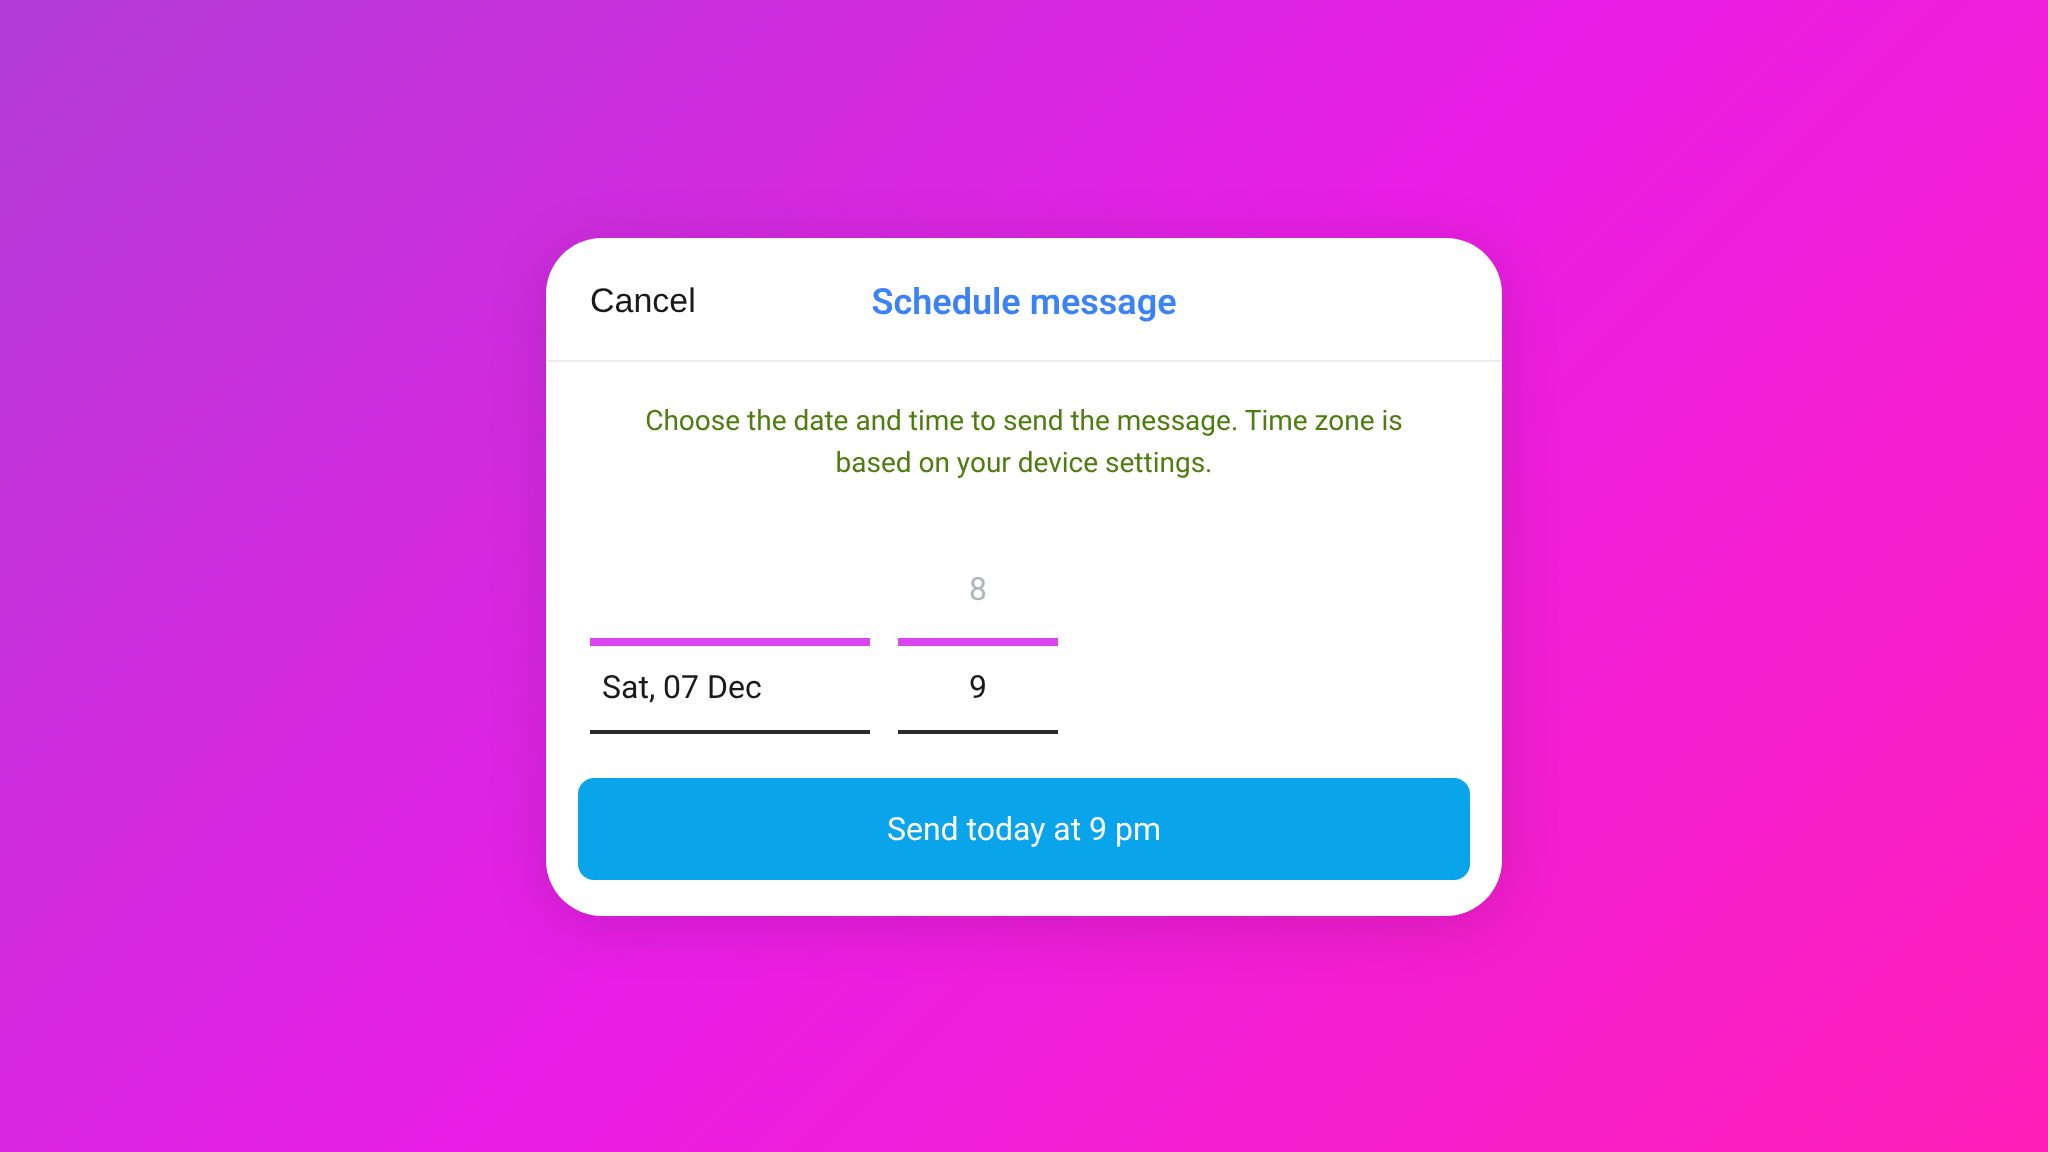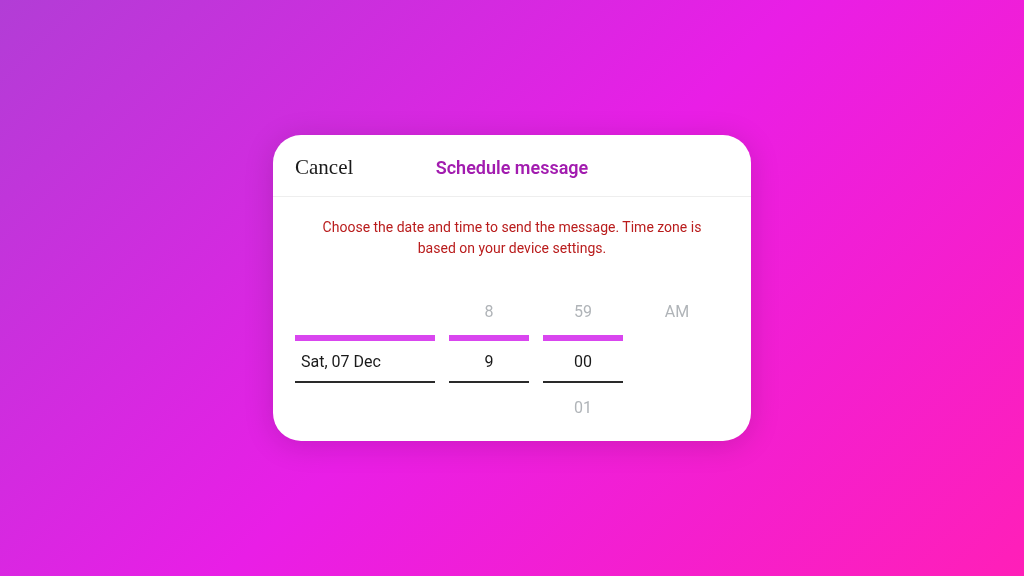--- a/index.html
+++ b/index.html
@@ -21,42 +21,42 @@
       box-shadow: 0 4px 30px rgba(0,0,0,0.15);
     }
     .dialog-header {
       display: flex;
       align-items: center;
       padding: 22px 22px 18px 22px;
       border-bottom: 1px solid #eeeeee;
       position: relative;
     }
     .cancel-btn {
-      font-size: 21px;
+      font-size: 17px;
       color: #1a1a1a;
       background: none;
       border: none;
       cursor: pointer;
-      font-family: Liberation Serif, serif;
+      font-family: Liberation Sans, sans-serif;
       position: absolute;
       left: 22px;
     }
     .dialog-title {
       font-size: 18px;
       font-weight: 600;
-      color: #a21caf;
+      color: #3b82f6;
       text-align: center;
       width: 100%;
     }
     .dialog-body {
       padding: 20px 22px 10px 22px;
     }
     .description {
       font-size: 14px;
-      color: #b91c1c;
+      color: #4d7c0f;
       text-align: center;
       line-height: 1.5;
       padding: 0 8px 28px 8px;
     }
     .picker {
       display: flex;
       gap: 14px;
     }
     .picker-col {
       display: flex;
@@ -76,21 +76,21 @@
     }
     .col-date .picker-cell {
       justify-content: flex-start;
       padding-left: 6px;
     }
     .faded {
       color: #b0b4b8;
     }
     .selected-row {
       color: #1a1a1a;
-      border-top: 6px solid #d946ef;
+      border-top: 4px solid #d946ef;
       border-bottom: 2px solid #2a2a2a;
     }
     .dialog-footer {
       padding: 12px 16px 18px 16px;
     }
     .send-btn {
       width: 100%;
       background: #0aa4eb;
       color: #ffffff;
       border: none;
@@ -119,28 +119,25 @@
       <div class="picker-col col-date">
         <div class="picker-cell faded"></div>
         <div class="picker-cell selected-row">Sat, 07 Dec</div>
       </div>
 
       <div class="picker-col col-hour">
         <div class="picker-cell faded">8</div>
         <div class="picker-cell selected-row">9</div>
       </div>
 
-      <div class="picker-col col-minute">
-        <div class="picker-cell faded">59</div>
-        <div class="picker-cell selected-row">00</div>
-        <div class="picker-cell faded">01</div>
-      </div>
 
       <div class="picker-col col-ampm">
-        <div class="picker-cell faded">AM</div>
         <div class="picker-cell faded"></div>
       </div>
 
     </div>
   </div>
 
+  <div class="dialog-footer">
+    <button class="send-btn">Send today at 9 pm</button>
+  </div>
 
 </div>
 
 </body></html>

